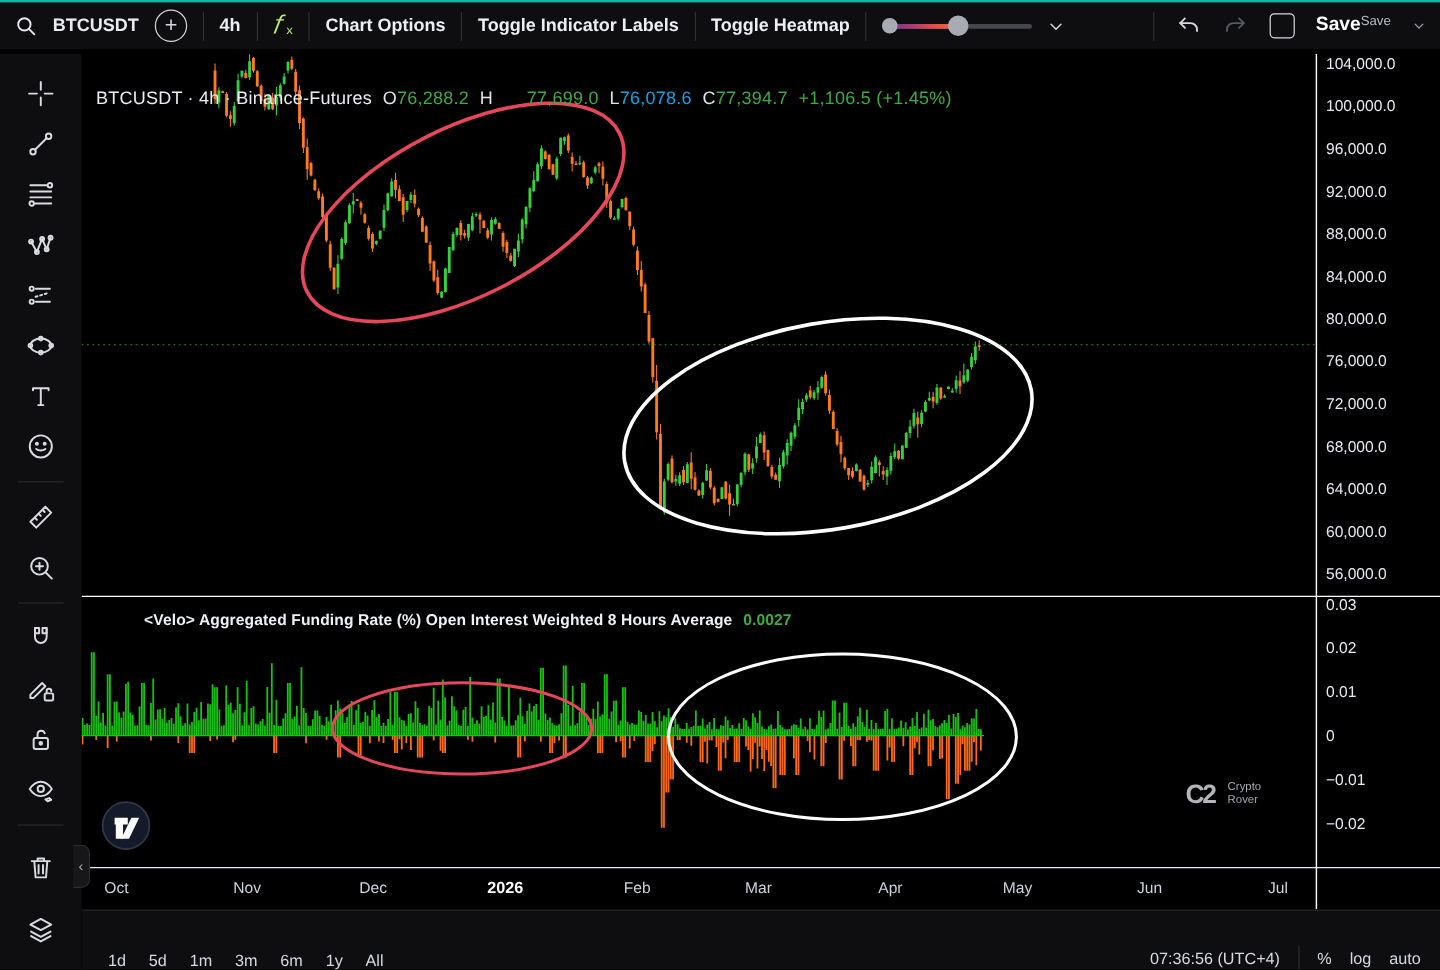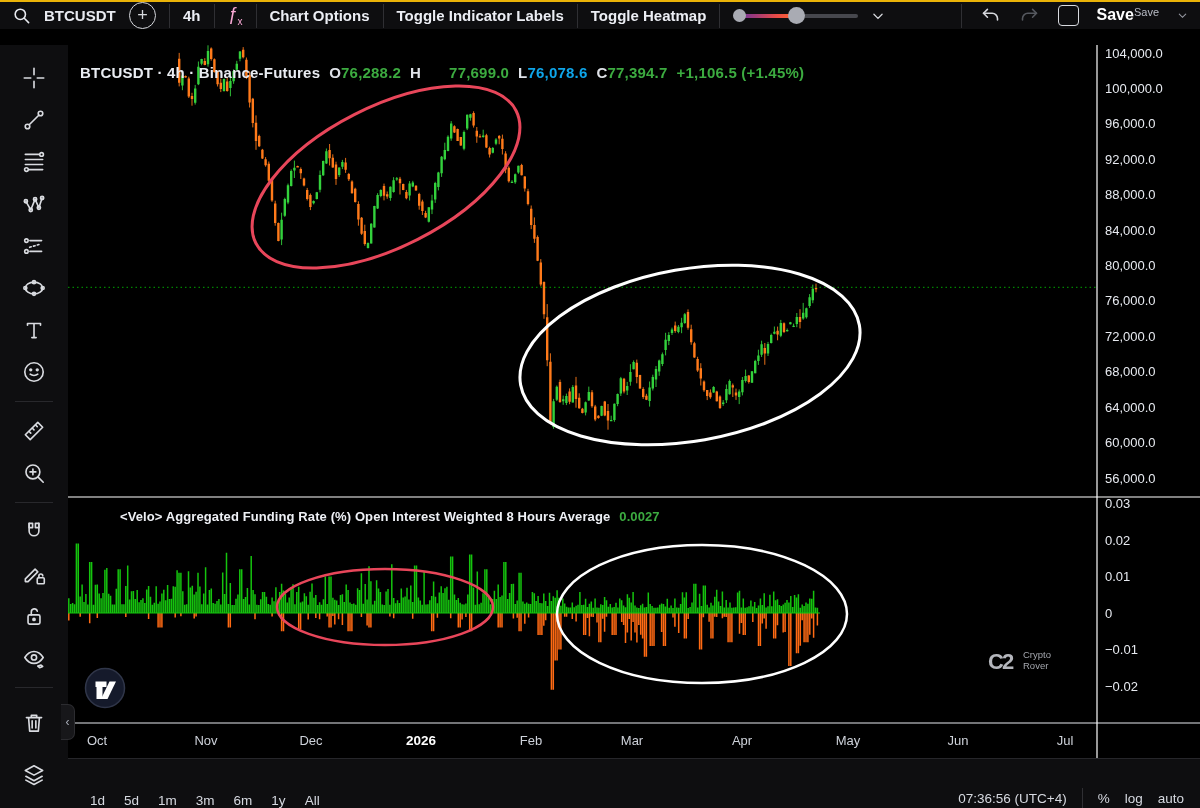--- a/index.html
+++ b/index.html
@@ -1,27 +1,27 @@
 <!DOCTYPE html>
 <html><head>
 <meta charset="utf-8">
 <style>
   html,body{margin:0;padding:0;background:#000;width:1200px;height:808px;overflow:hidden;
     font-family:"Liberation Sans",sans-serif;-webkit-font-smoothing:antialiased;}
   #app{position:relative;width:1200px;height:808px;background:#000;color:#e8eaf0;}
 
   
-  .topbar{position:absolute;left:0;top:0;width:1200px;height:29px;background:#0e0e10;
-    border-top:2px solid #eab308;display:flex;align-items:center;padding:0 12px;gap:13px;box-sizing:border-box;}
+  .topbar{position:absolute;left:0;top:0;width:1200px;height:41px;background:#0e0e10;
+    border-top:2px solid #14b8a6;display:flex;align-items:center;padding:0 12px;gap:13px;box-sizing:border-box;}
   .tb-sep{width:1px;height:24px;background:#2f2f33;flex:0 0 auto;}
   .tb-btn{font-size:15px;font-weight:600;color:#eceef4;white-space:nowrap;flex:0 0 auto;}
   .symbol{font-size:15px;font-weight:700;width:72px;overflow:hidden;white-space:nowrap;flex:0 0 auto;}
   .plus-circle{width:27px;height:27px;border:1.6px solid #d5d7dc;border-radius:50%;display:flex;
     align-items:center;justify-content:center;font-size:18px;font-weight:400;color:#d5d7dc;flex:0 0 auto;box-sizing:border-box;}
-  .fx{font-family:Liberation Sans, sans-serif;font-style:italic;font-size:18px;color:#f9a8d4;flex:0 0 auto;}
+  .fx{font-family:Liberation Mono, monospace;font-style:italic;font-size:18px;color:#bef264;flex:0 0 auto;}
   .fx sub{font-size:10px;font-style:normal;}
   .slider{position:relative;width:125px;height:20px;flex:0 0 auto;}
   .slider .track{position:absolute;left:0;right:0;top:8px;height:4px;border-radius:2px;background:#46474d;}
   .slider .grad{position:absolute;left:2px;width:62px;top:8px;height:4px;border-radius:2px;
     background:linear-gradient(90deg,#5c35a5,#a23a77,#e84b47,#ff6a2e);}
   .slider .h1{position:absolute;left:0;top:3.5px;width:13px;height:13px;border-radius:50%;background:#a9abb3;}
   .slider .h2{position:absolute;left:55px;top:1.5px;width:17px;height:17px;border-radius:50%;background:#a9abb3;}
   .icon-btn{display:flex;align-items:center;justify-content:center;flex:0 0 auto;}
   .rect-icon{width:21px;height:21px;border:1.7px solid #d8dadf;border-radius:4px;box-sizing:border-box;}
   .save{display:flex;flex-direction:row;align-items:flex-start;line-height:1.05;flex:0 0 auto;}
@@ -34,21 +34,21 @@
     display:flex;flex-direction:column;align-items:center;padding-top:18px;box-sizing:border-box;}
   .tool{width:30px;height:30px;margin-bottom:12px;display:flex;align-items:center;justify-content:center;flex:0 0 auto;}
   .tool svg{stroke:#d9dbe0;fill:none;stroke-width:1.5;stroke-linecap:round;stroke-linejoin:round;}
   .sb-div{width:38px;height:1px;background:#28282c;margin:2px 0 14px 0;flex:0 0 auto;}
   .collapse-tab{position:absolute;left:61px;top:704px;width:13px;height:34px;background:#17171a;
     border:1px solid #2c2c30;border-left:none;border-radius:0 7px 7px 0;display:flex;align-items:center;
     justify-content:center;color:#aab0bb;font-size:12px;z-index:5;}
 
   
   #chart-svg{position:absolute;left:68px;top:45px;}
-  .legend{position:absolute;left:80px;top:64px;font-size:15px;font-weight:700;display:flex;gap:9px;
+  .legend{position:absolute;left:80px;top:74px;font-size:15px;font-weight:400;display:flex;gap:9px;
     white-space:nowrap;letter-spacing:.2px;}
   .legend .lab{color:#e9ecf2;}
   .legend .grp .k{color:#dfe2e8;}
   .fund-title{position:absolute;left:80px;top:509px;font-size:13px;font-weight:700;color:#eef0f5;
     white-space:nowrap;letter-spacing:.1px;margin-left:40px;}
   .green-val{margin-left:9px;font-weight:700;}
 
   
   .bottombar{position:absolute;left:68px;top:758px;width:1132px;height:50px;background:#0e0e10;
     border-top:1px solid #26262a;display:flex;align-items:flex-end;padding:0 16px 0 22px;gap:19px;

